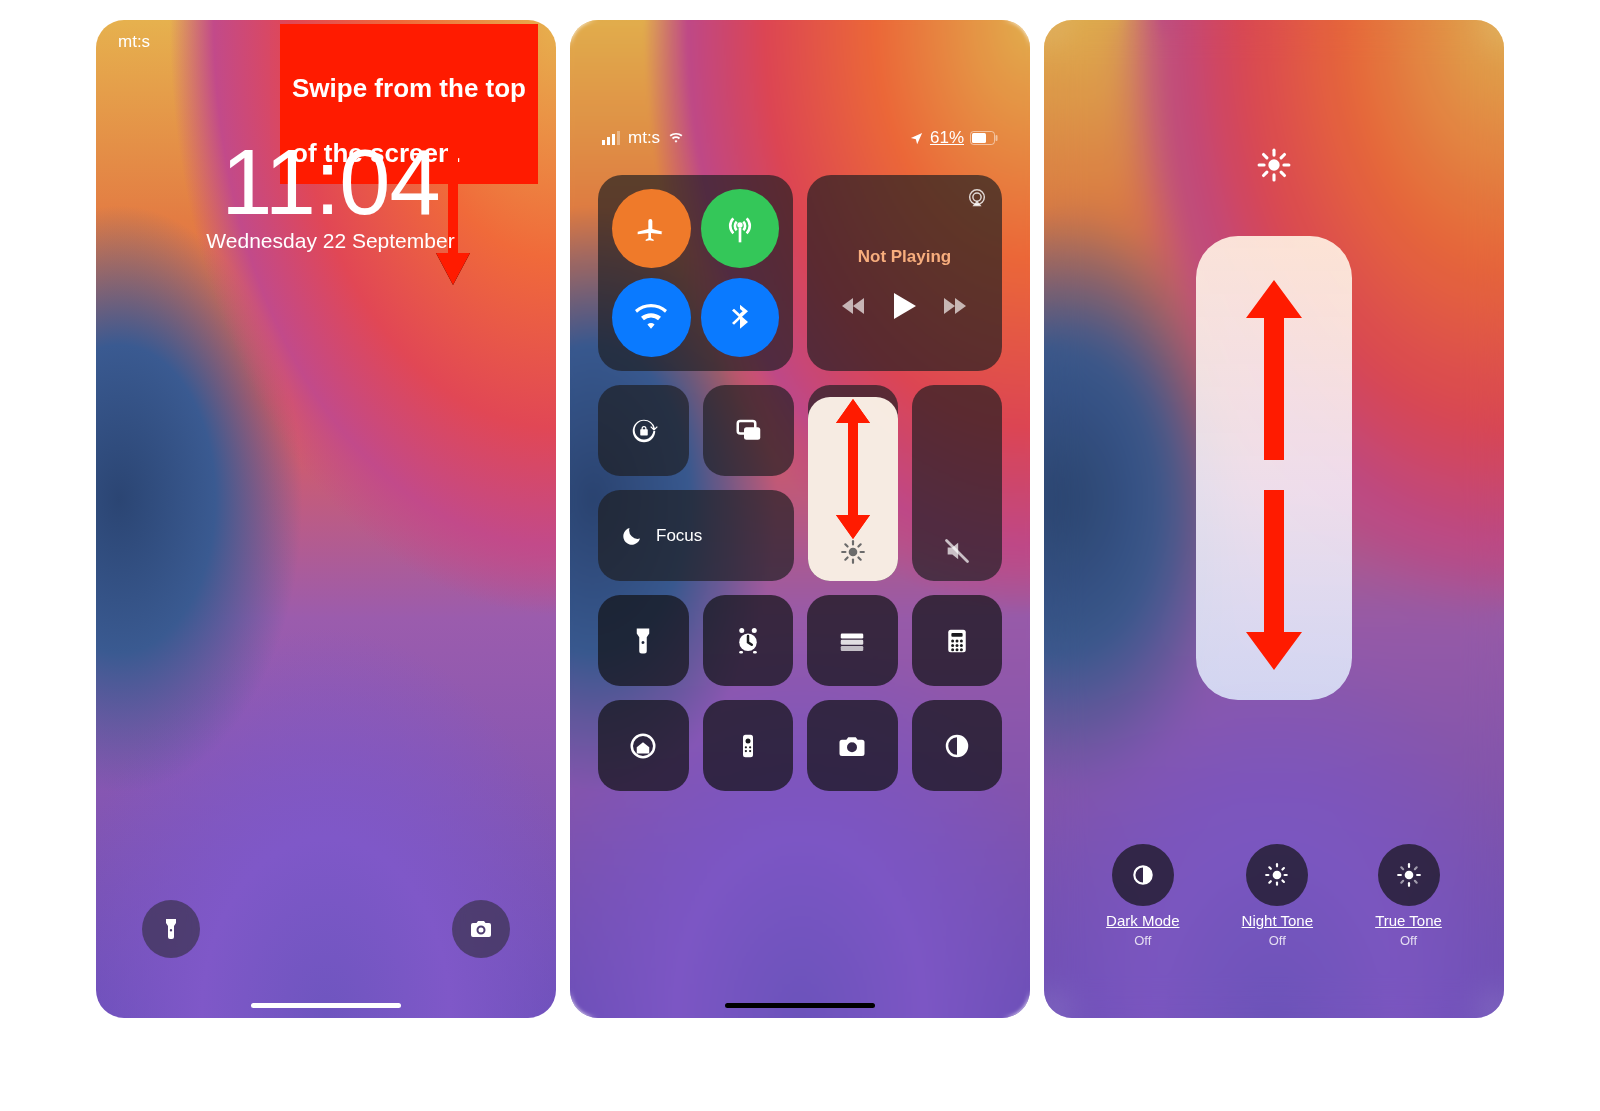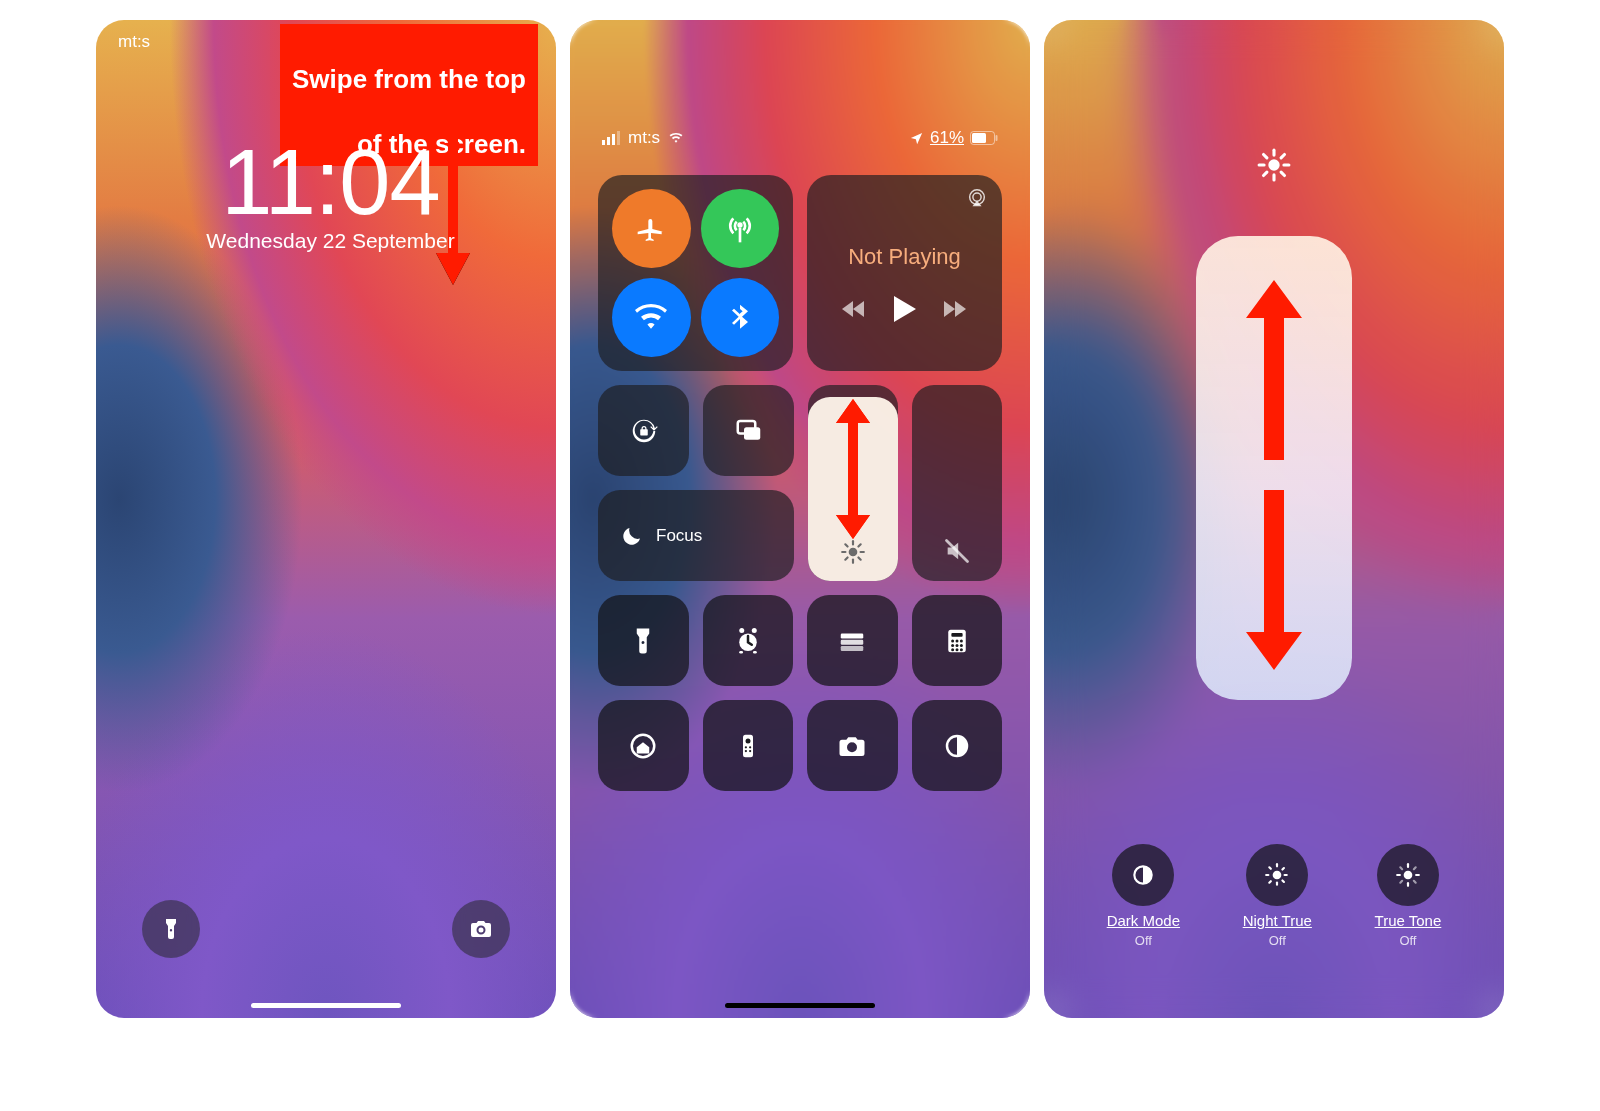--- a/index.html
+++ b/index.html
@@ -57,21 +57,21 @@
   .round-btn svg { width: 24px; height: 24px; fill:#fff; }
   .home-indicator {
     position:absolute; left:50%; bottom:10px; transform:translateX(-50%);
     width:150px; height:5px; border-radius:3px; background:#fff;
   }
 
   
   .callout-box {
     position:absolute; top:4px; right:18px;
     background:#ff1b00; color:#fff; font-weight:700; font-size:26px;
-    line-height:1.25; padding:6px 12px; text-align:right;
+    line-height:1.25; padding:15px 12px; text-align:left;
     white-space: pre-line;
   }
   .arrow-down {
     position:absolute; top:95px; right:86px;
   }
   .arrow-down svg { filter: drop-shadow(0 0 0 #000); }
 
   
   .p2-bg-blur { position:absolute; inset:0; backdrop-filter: blur(2px); background: rgba(20,20,20,.02);}
   .cc-status {
@@ -101,21 +101,21 @@
   }
   .conn-btn svg { width:32px; height:32px; fill:#fff;}
   .c-orange { background:#ef7a2a;}
   .c-green  { background:#34c759;}
   .c-blue   { background:#0a7aff;}
   .media-tile {
     display:flex; flex-direction:column; align-items:center; justify-content:center;
     color: rgba(255,255,255,.85);
   }
   .media-tile .airplay { position:absolute; top:12px; right:14px; }
-  .media-tile .np { font-size:22px; font-weight:400; color: rgba(255,180,130,.95); margin-top:20px;}
+  .media-tile .np { font-size:17px; font-weight:700; color: rgba(255,180,130,.95); margin-top:20px;}
   .media-controls { margin-top:26px; display:flex; gap:28px; align-items:center; }
   .media-controls svg { fill: rgba(255,255,255,.65); }
   .media-controls .play svg { fill:#fff; }
 
   .cc-row2 { margin-top:14px; display:flex; gap:14px; }
   .col-left { width:196px; display:flex; flex-direction:column; gap:14px; }
   .two-small { display:flex; gap:14px; }
   .sm-tile {
     width:91px; height:91px; border-radius:22px;
     background: rgba(30,30,32,.68);
@@ -551,21 +551,21 @@
                   <line x1="2" y1="12" x2="5" y2="12"></line>
                   <line x1="19" y1="12" x2="22" y2="12"></line>
                   <line x1="4.9" y1="4.9" x2="7" y2="7"></line>
                   <line x1="17" y1="17" x2="19.1" y2="19.1"></line>
                   <line x1="4.9" y1="19.1" x2="7" y2="17"></line>
                   <line x1="17" y1="7" x2="19.1" y2="4.9"></line>
                 </g>
               </svg>
             </span>
           </div>
-        <div class="lbl">Night True</div>
+        <div class="lbl">Night Tone</div>
         <div class="sub">Off</div>
       </div>
       <div class="p3-opt">
         <div class="circ">
             <span class="ico">
               <svg viewBox="0 0 24 24">
                 <circle cx="12" cy="12" r="4"></circle>
                 <g stroke="#fff" stroke-width="2" stroke-linecap="round">
                   <line x1="12" y1="2" x2="12" y2="4.5"></line>
                   <line x1="12" y1="19.5" x2="12" y2="22"></line>

